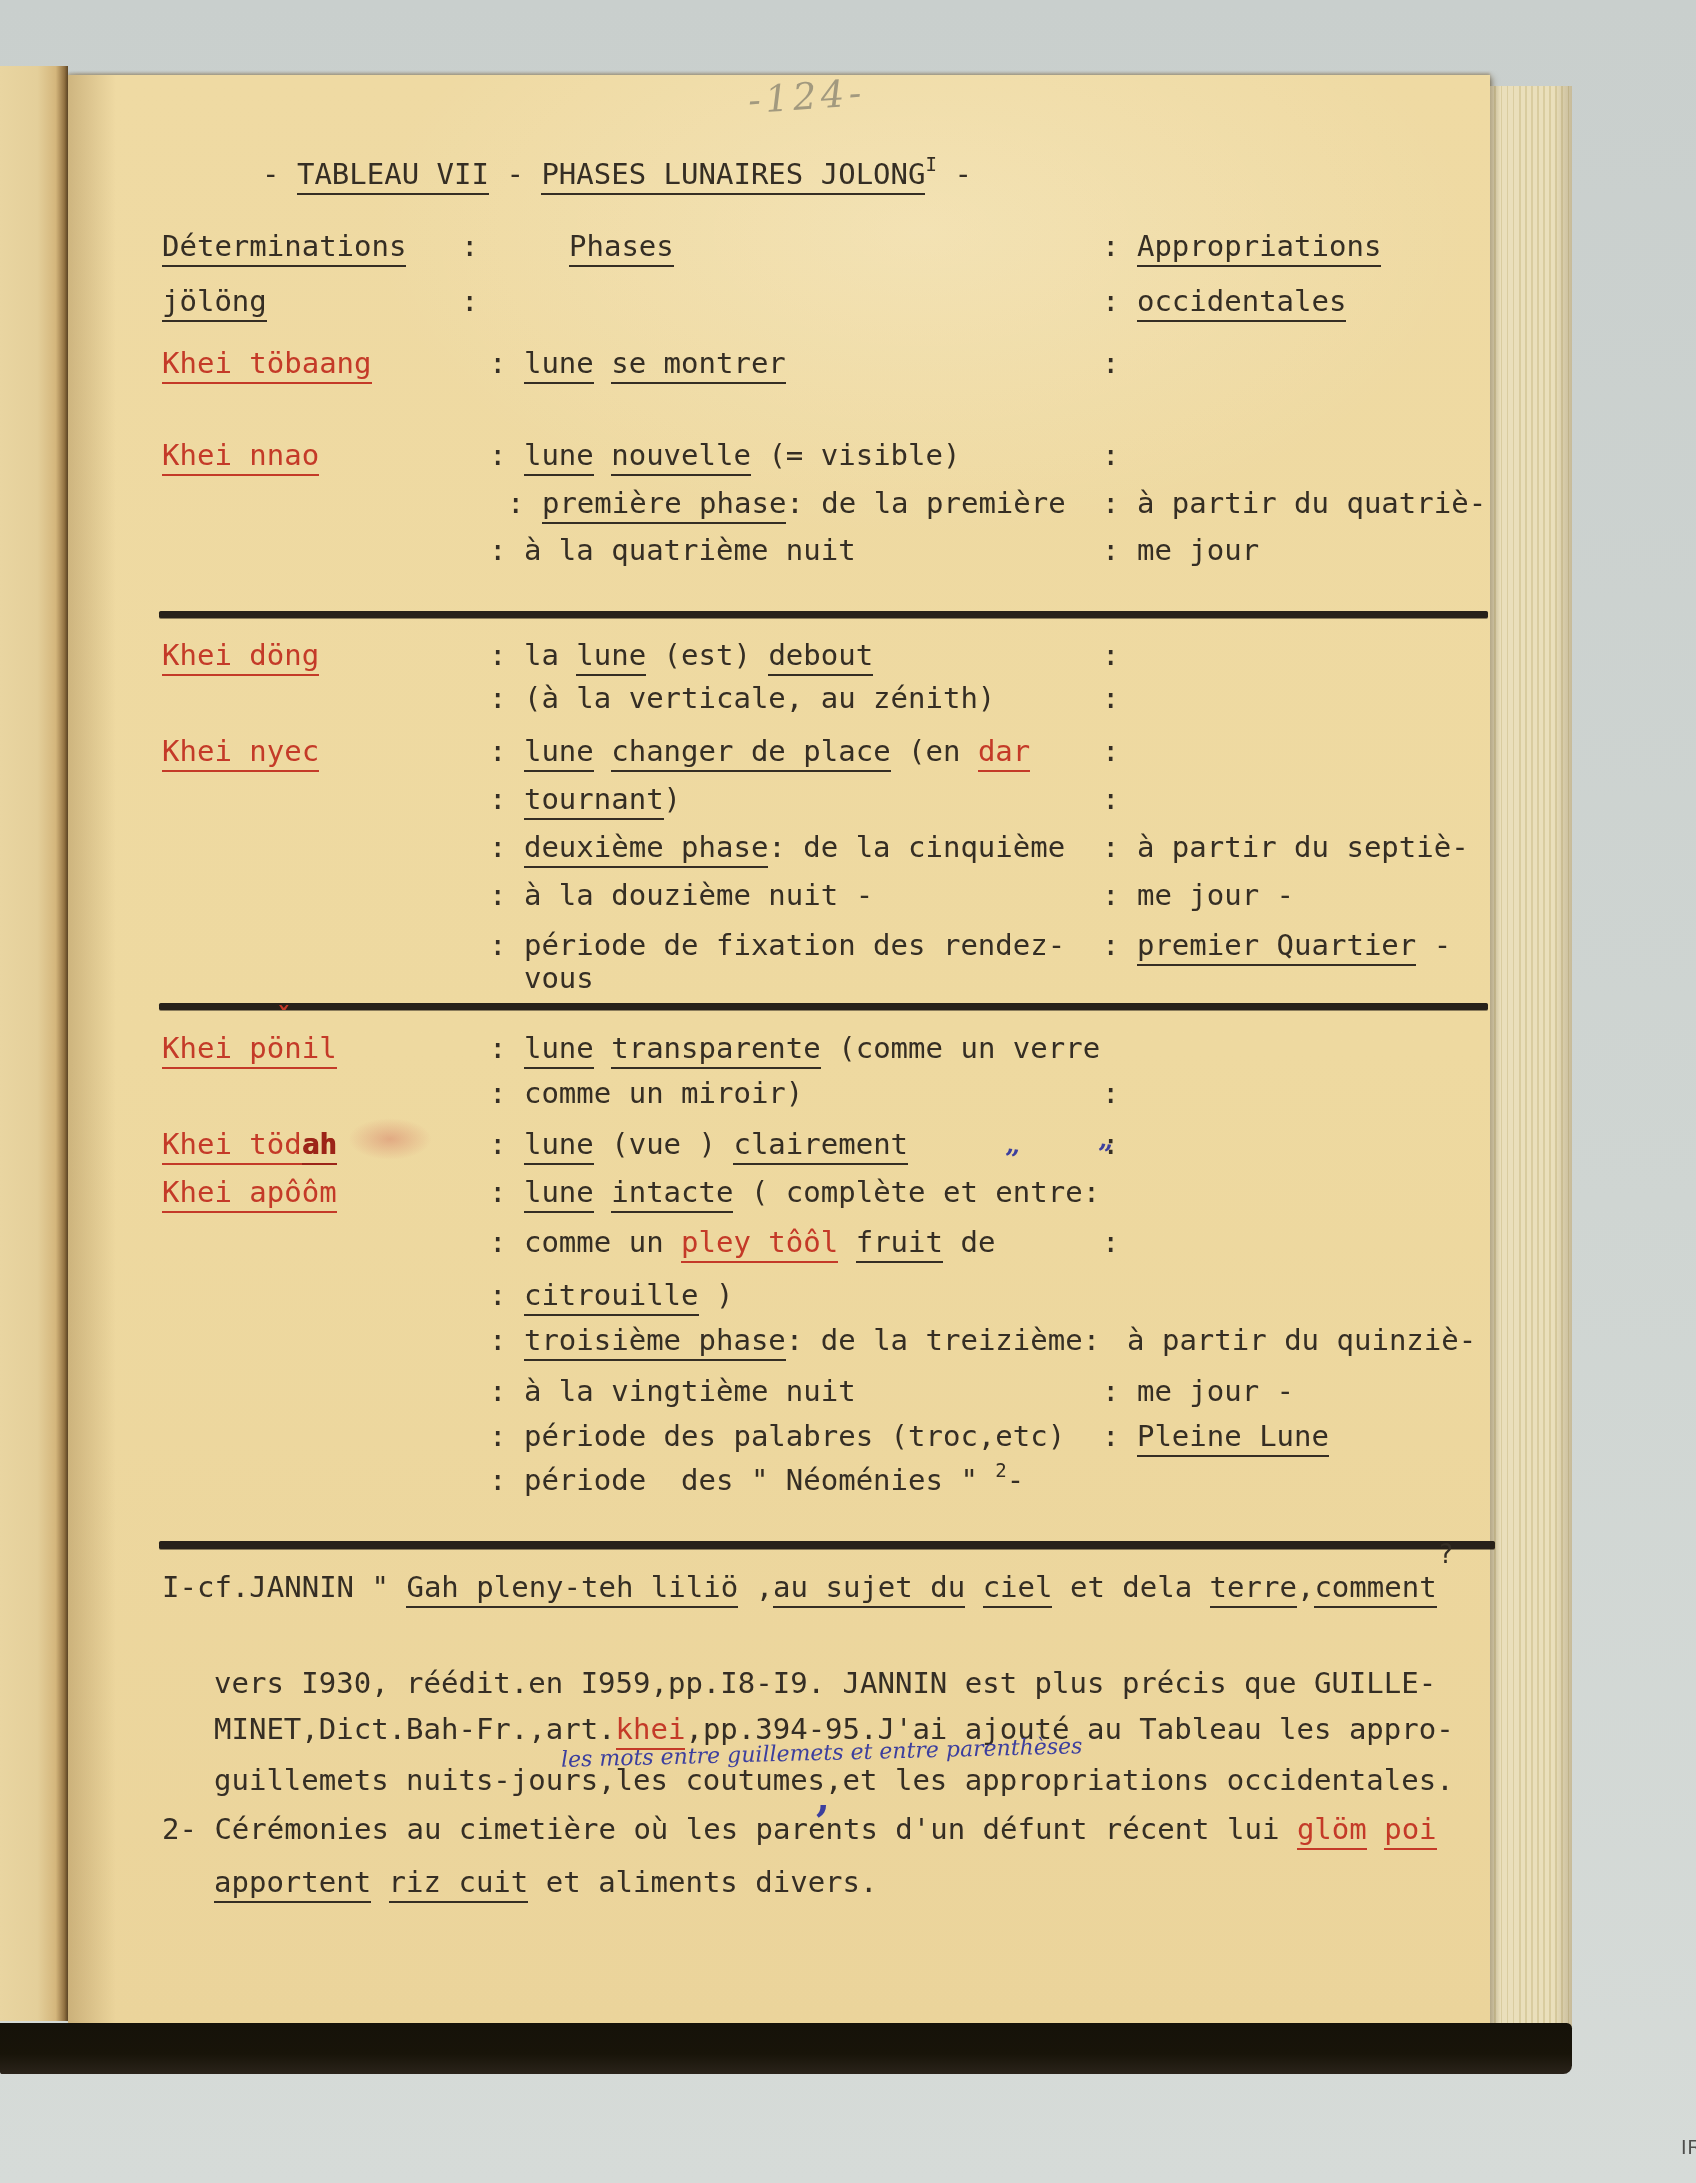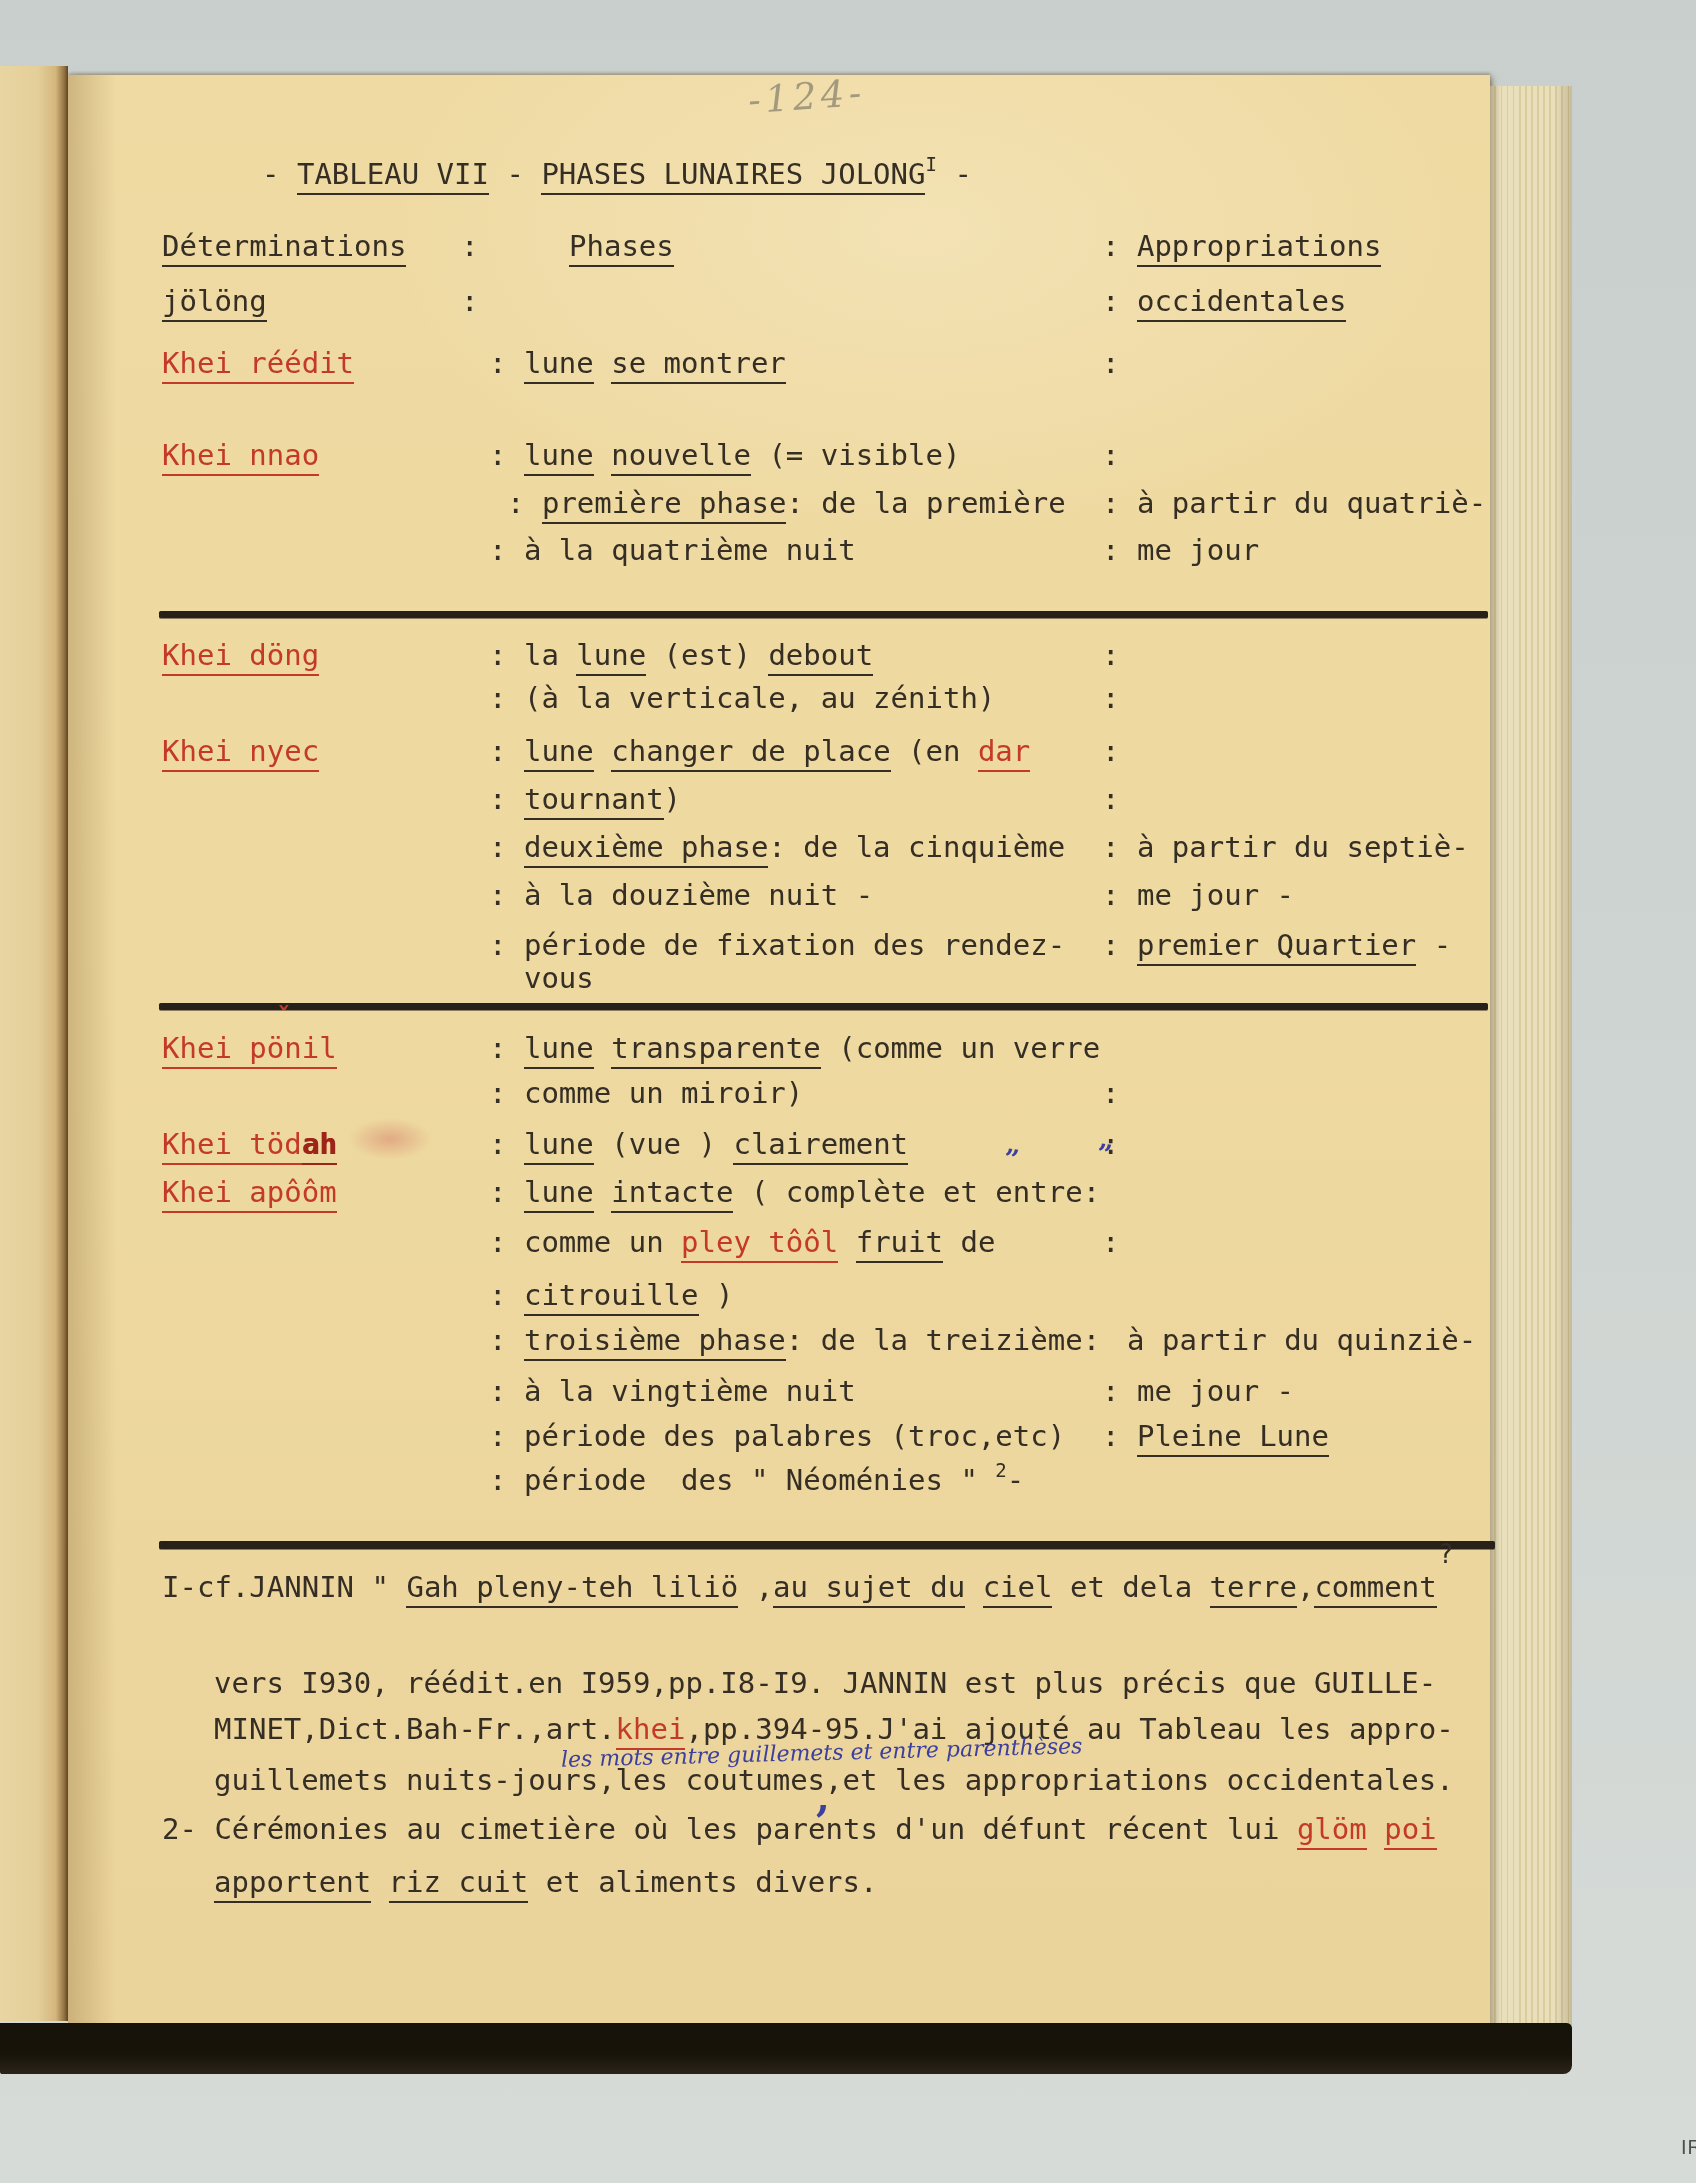--- a/index.html
+++ b/index.html
@@ -65,21 +65,21 @@
 
 <div class="stage">
   <div class="facing"></div>
   <div class="page"></div>
   <div class="edges"></div>
   <div class="cover"></div>
   <div id="text-layer" style="position:absolute;left:0;top:0;width:100%;height:100%;">
       <div class="tl" style="top: 157px;"><span class="cell" style="left: 262px;"><span class="seg">- </span><span class="seg u">TABLEAU VII</span><span class="seg"> - </span><span class="seg u">PHASES LUNAIRES JOLONG</span><span class="seg sup">I</span><span class="seg"> -</span></span></div>
       <div class="tl" style="top: 229px;"><span class="cell" style="left: 162px;"><span class="seg u">Déterminations</span></span><span class="cell" style="left: 461px;"><span class="seg">:</span></span><span class="cell" style="left: 569px;"><span class="seg u">Phases</span></span><span class="cell" style="left: 1102px;"><span class="seg">: </span><span class="seg u">Appropriations</span></span></div>
       <div class="tl" style="top: 284px;"><span class="cell" style="left: 162px;"><span class="seg u">jölöng</span></span><span class="cell" style="left: 461px;"><span class="seg">:</span></span><span class="cell" style="left: 1102px;"><span class="seg">: </span><span class="seg u">occidentales</span></span></div>
-      <div class="tl" style="top: 346px;"><span class="cell" style="left: 162px;"><span class="seg u red">Khei réédit</span></span><span class="cell" style="left: 489px;"><span class="seg">: </span><span class="seg u">lune</span><span class="seg"> </span><span class="seg u">se montrer</span></span><span class="cell" style="left: 1102px;"><span class="seg">:</span></span></div>
+      <div class="tl" style="top: 346px;"><span class="cell" style="left: 162px;"><span class="seg u red">Khei töbaang</span></span><span class="cell" style="left: 489px;"><span class="seg">: </span><span class="seg u">lune</span><span class="seg"> </span><span class="seg u">se montrer</span></span><span class="cell" style="left: 1102px;"><span class="seg">:</span></span></div>
       <div class="tl" style="top: 438px;"><span class="cell" style="left: 162px;"><span class="seg u red">Khei nnao</span></span><span class="cell" style="left: 489px;"><span class="seg">: </span><span class="seg u">lune</span><span class="seg"> </span><span class="seg u">nouvelle</span><span class="seg"> (= visible)</span></span><span class="cell" style="left: 1102px;"><span class="seg">:</span></span></div>
       <div class="tl" style="top: 486px;"><span class="cell" style="left: 507px;"><span class="seg">: </span><span class="seg u">première phase</span><span class="seg">: de la première</span></span><span class="cell" style="left: 1102px;"><span class="seg">: à partir du quatriè-</span></span></div>
       <div class="tl" style="top: 533px;"><span class="cell" style="left: 489px;"><span class="seg">: à la quatrième nuit</span></span><span class="cell" style="left: 1102px;"><span class="seg">: me jour</span></span></div>
       <div class="tl" style="top: 638px;"><span class="cell" style="left: 162px;"><span class="seg u red">Khei döng</span></span><span class="cell" style="left: 489px;"><span class="seg">: la </span><span class="seg u">lune</span><span class="seg"> (est) </span><span class="seg u">debout</span></span><span class="cell" style="left: 1102px;"><span class="seg">:</span></span></div>
       <div class="tl" style="top: 681px;"><span class="cell" style="left: 489px;"><span class="seg">: (à la verticale, au zénith)</span></span><span class="cell" style="left: 1102px;"><span class="seg">:</span></span></div>
       <div class="tl" style="top: 734px;"><span class="cell" style="left: 162px;"><span class="seg u red">Khei nyec</span></span><span class="cell" style="left: 489px;"><span class="seg">: </span><span class="seg u">lune</span><span class="seg"> </span><span class="seg u">changer de place</span><span class="seg"> (en </span><span class="seg u red">dar</span></span><span class="cell" style="left: 1102px;"><span class="seg">:</span></span></div>
       <div class="tl" style="top: 782px;"><span class="cell" style="left: 489px;"><span class="seg">: </span><span class="seg u">tournant</span><span class="seg">)</span></span><span class="cell" style="left: 1102px;"><span class="seg">:</span></span></div>
       <div class="tl" style="top: 830px;"><span class="cell" style="left: 489px;"><span class="seg">: </span><span class="seg u">deuxième phase</span><span class="seg">: de la cinquième</span></span><span class="cell" style="left: 1102px;"><span class="seg">: à partir du septiè-</span></span></div>
       <div class="tl" style="top: 878px;"><span class="cell" style="left: 489px;"><span class="seg">: à la douzième nuit -</span></span><span class="cell" style="left: 1102px;"><span class="seg">: me jour -</span></span></div>
       <div class="tl" style="top: 928px; text-align: right;"><span class="cell" style="left: 489px;"><span class="seg">: période de fixation des rendez-</span></span><span class="cell" style="left: 1102px;"><span class="seg">: </span><span class="seg u">premier Quartier</span><span class="seg"> -</span></span></div>

